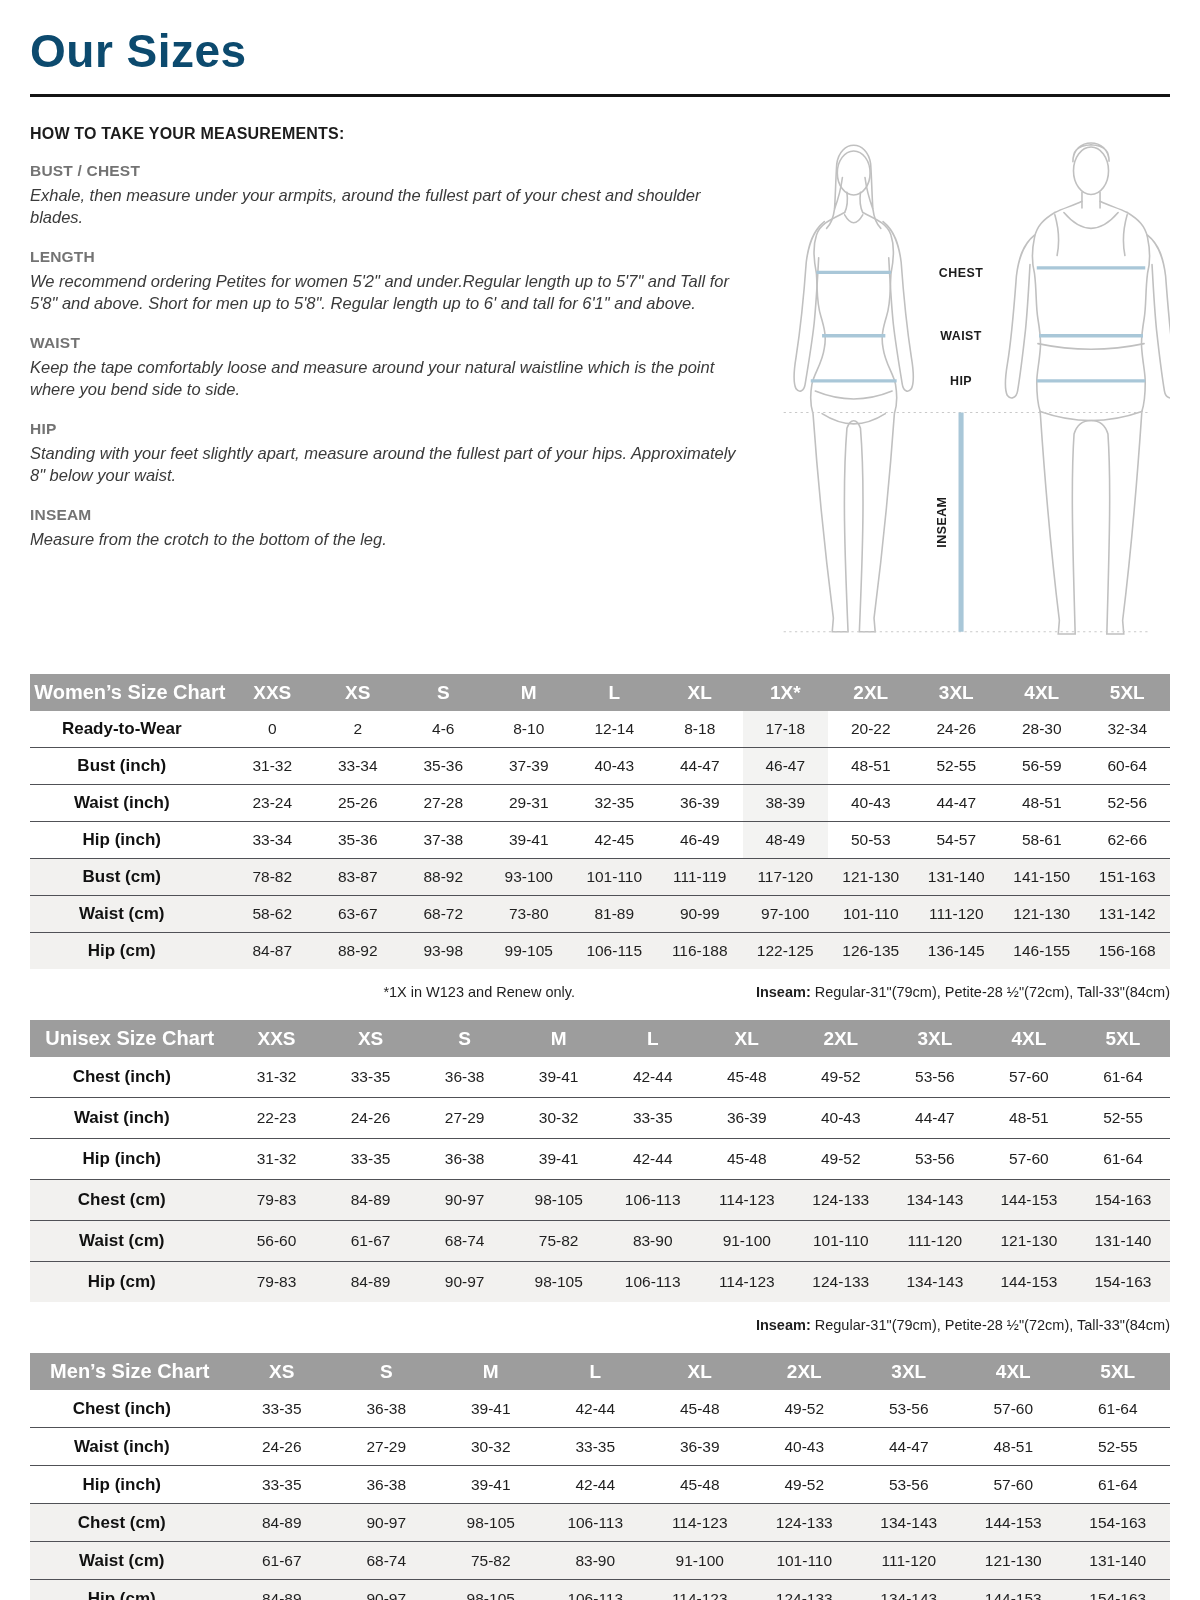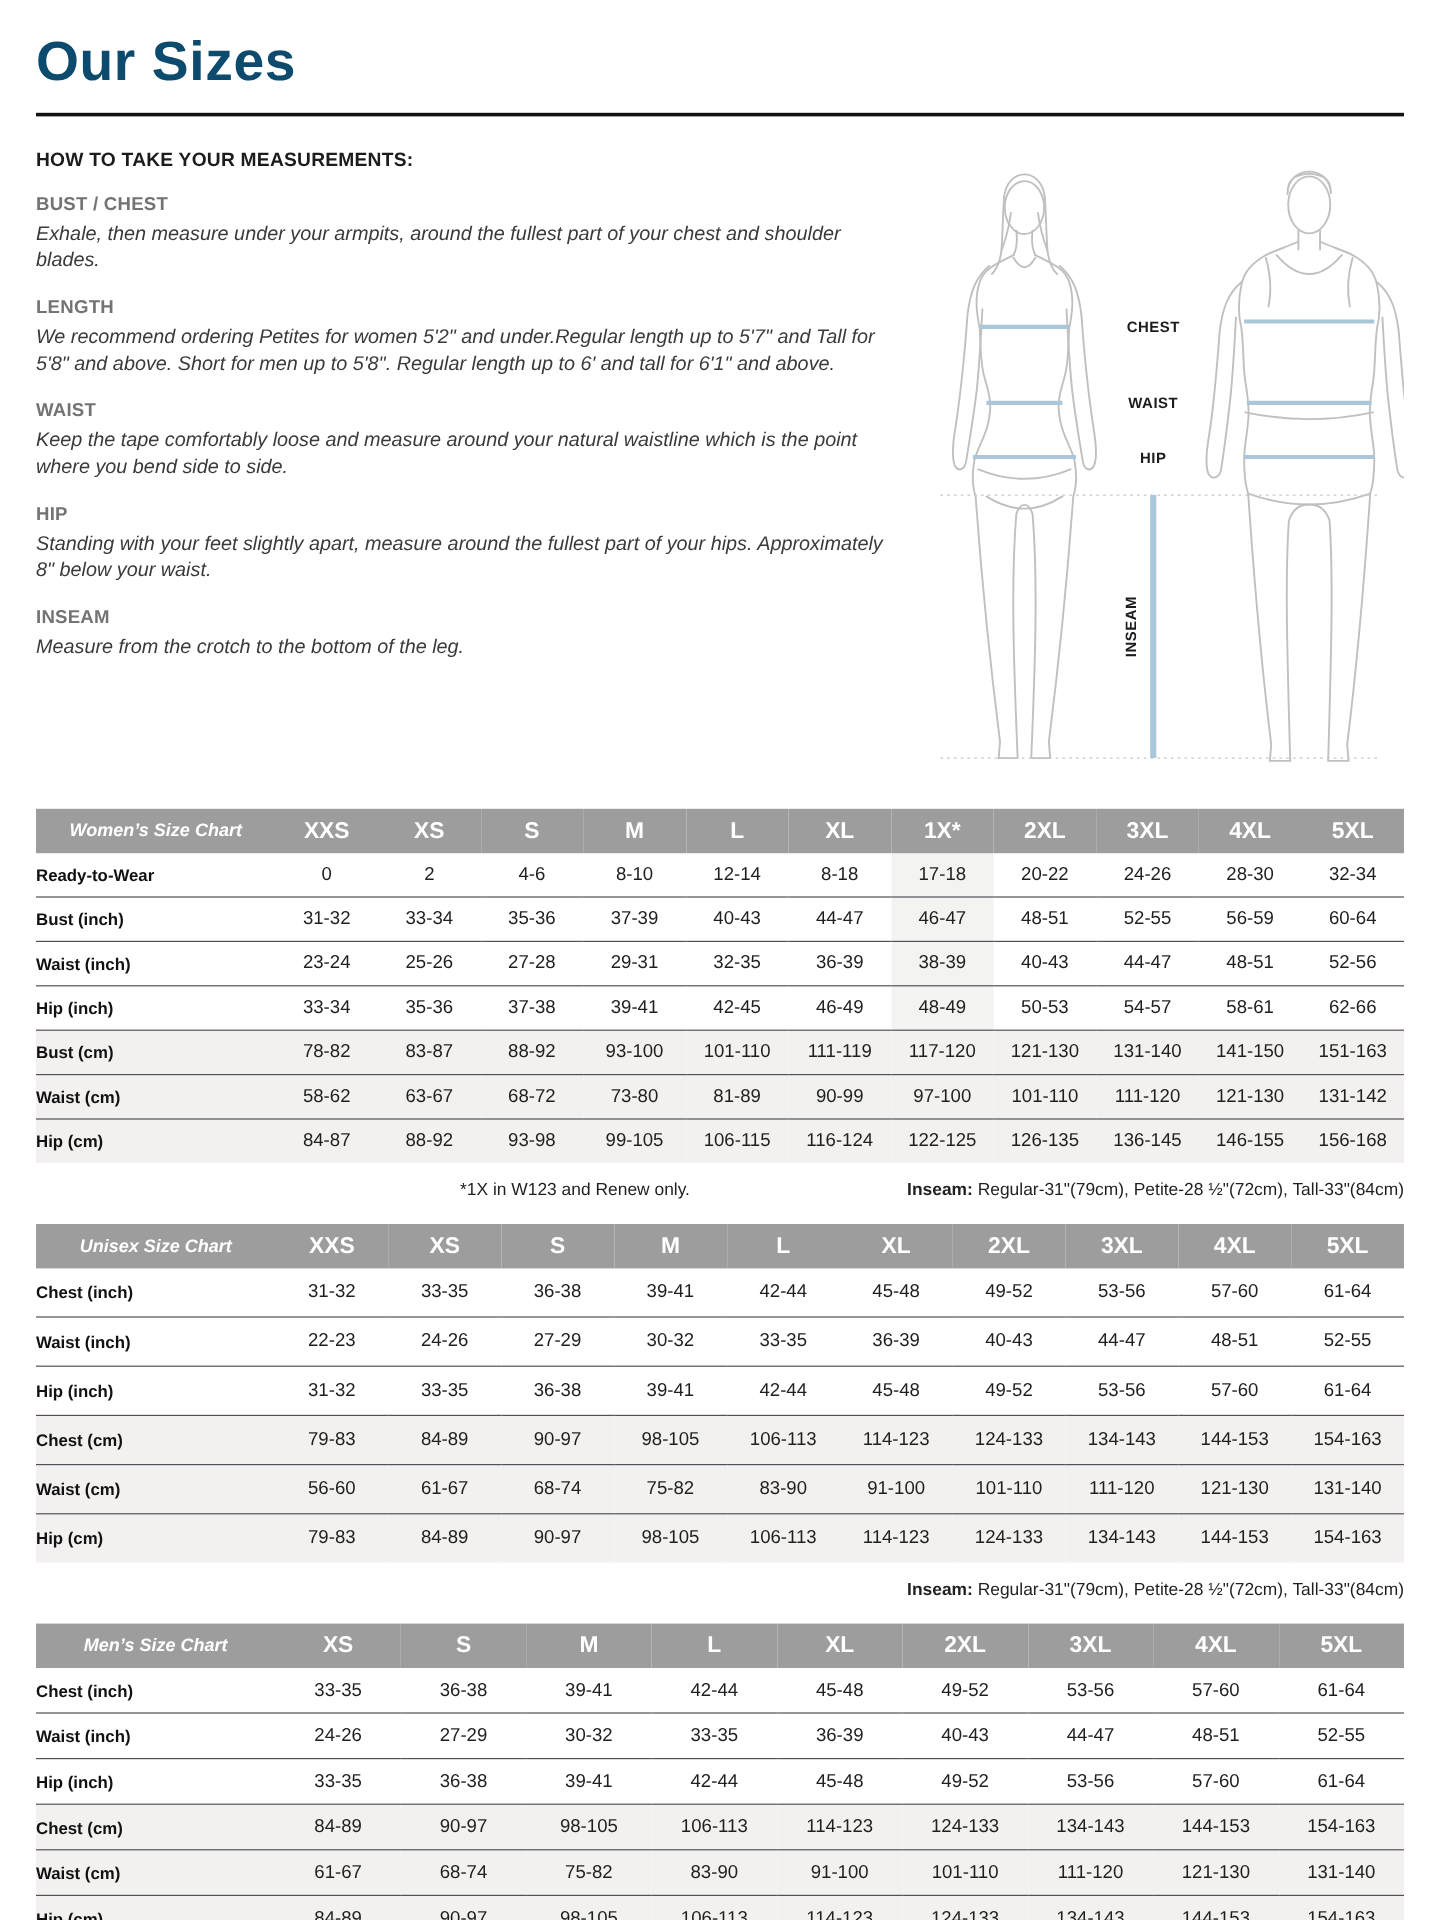--- a/index.html
+++ b/index.html
@@ -21,25 +21,25 @@
   .measure { stroke:#a9c7d8; stroke-width:3; }
   .inseam-line { stroke:#a9c7d8; stroke-width:4.5; }
   .dashed { stroke:#c9c9c9; stroke-width:1; stroke-dasharray:2,3; }
   .dlabel { font-family:"Liberation Sans",sans-serif; font-size:11px; font-weight:700; fill:#1c1c1c; letter-spacing:.4px; }
 
   table { width:100%; border-collapse:collapse; table-layout:fixed; }
   .tbl0 { margin-top:22px; }
   .tbl1, .tbl2 { margin-top:20px; }
   col.labelcol { width:17.5%; }
   thead th { background:#9d9d9d; color:#ffffff; font-weight:700; font-size:19px; height:37px; padding:0; }
-  thead th.tname { font-size:15px;font-style:italic; }
+  thead th.tname { font-size:20px; }
   tbody td { text-align:center; font-size:15.5px; color:#1f1f1f; height:36px; padding:0; }
   .tbl1 tbody td { height:40px; }
   .tbl2 tbody td { height:37px; }
-  tbody td.rlabel { text-align:left; font-weight:700; font-size:14px; padding-right:16px; color:#111111; }
+  tbody td.rlabel { text-align:center; font-weight:700; font-size:17px; padding-right:16px; color:#111111; }
   tbody tr { border-top:1.5px solid #505156; }
   tbody tr:first-child { border-top:none; }
   tr.shaded td { background:#f2f1ef; }
   td.hl { background:rgba(95,90,78,0.075); }
 
   .footnote-row { display:flex; align-items:flex-start; font-size:14.5px; color:#1f1f1f; margin:15px 0 4px; }
   .footnote-left { margin-left:31%; }
   .footnote-right { margin-left:auto; }
   .footnote-right b { font-weight:700; }
 </style>
@@ -248,21 +248,21 @@
           <td>121-130</td>
           <td>131-142</td>
         </tr>
         <tr class="shaded">
           <td class="rlabel">Hip (cm)</td>
           <td>84-87</td>
           <td>88-92</td>
           <td>93-98</td>
           <td>99-105</td>
           <td>106-115</td>
-          <td>116-124</td>
+          <td>116-188</td>
           <td class="hl">122-125</td>
           <td>126-135</td>
           <td>136-145</td>
           <td>146-155</td>
           <td>156-168</td>
         </tr>
       </tbody>
     </table>
   <div class="footnote-row">
     <div class="footnote-left">*1X in W123 and Renew only.</div>

